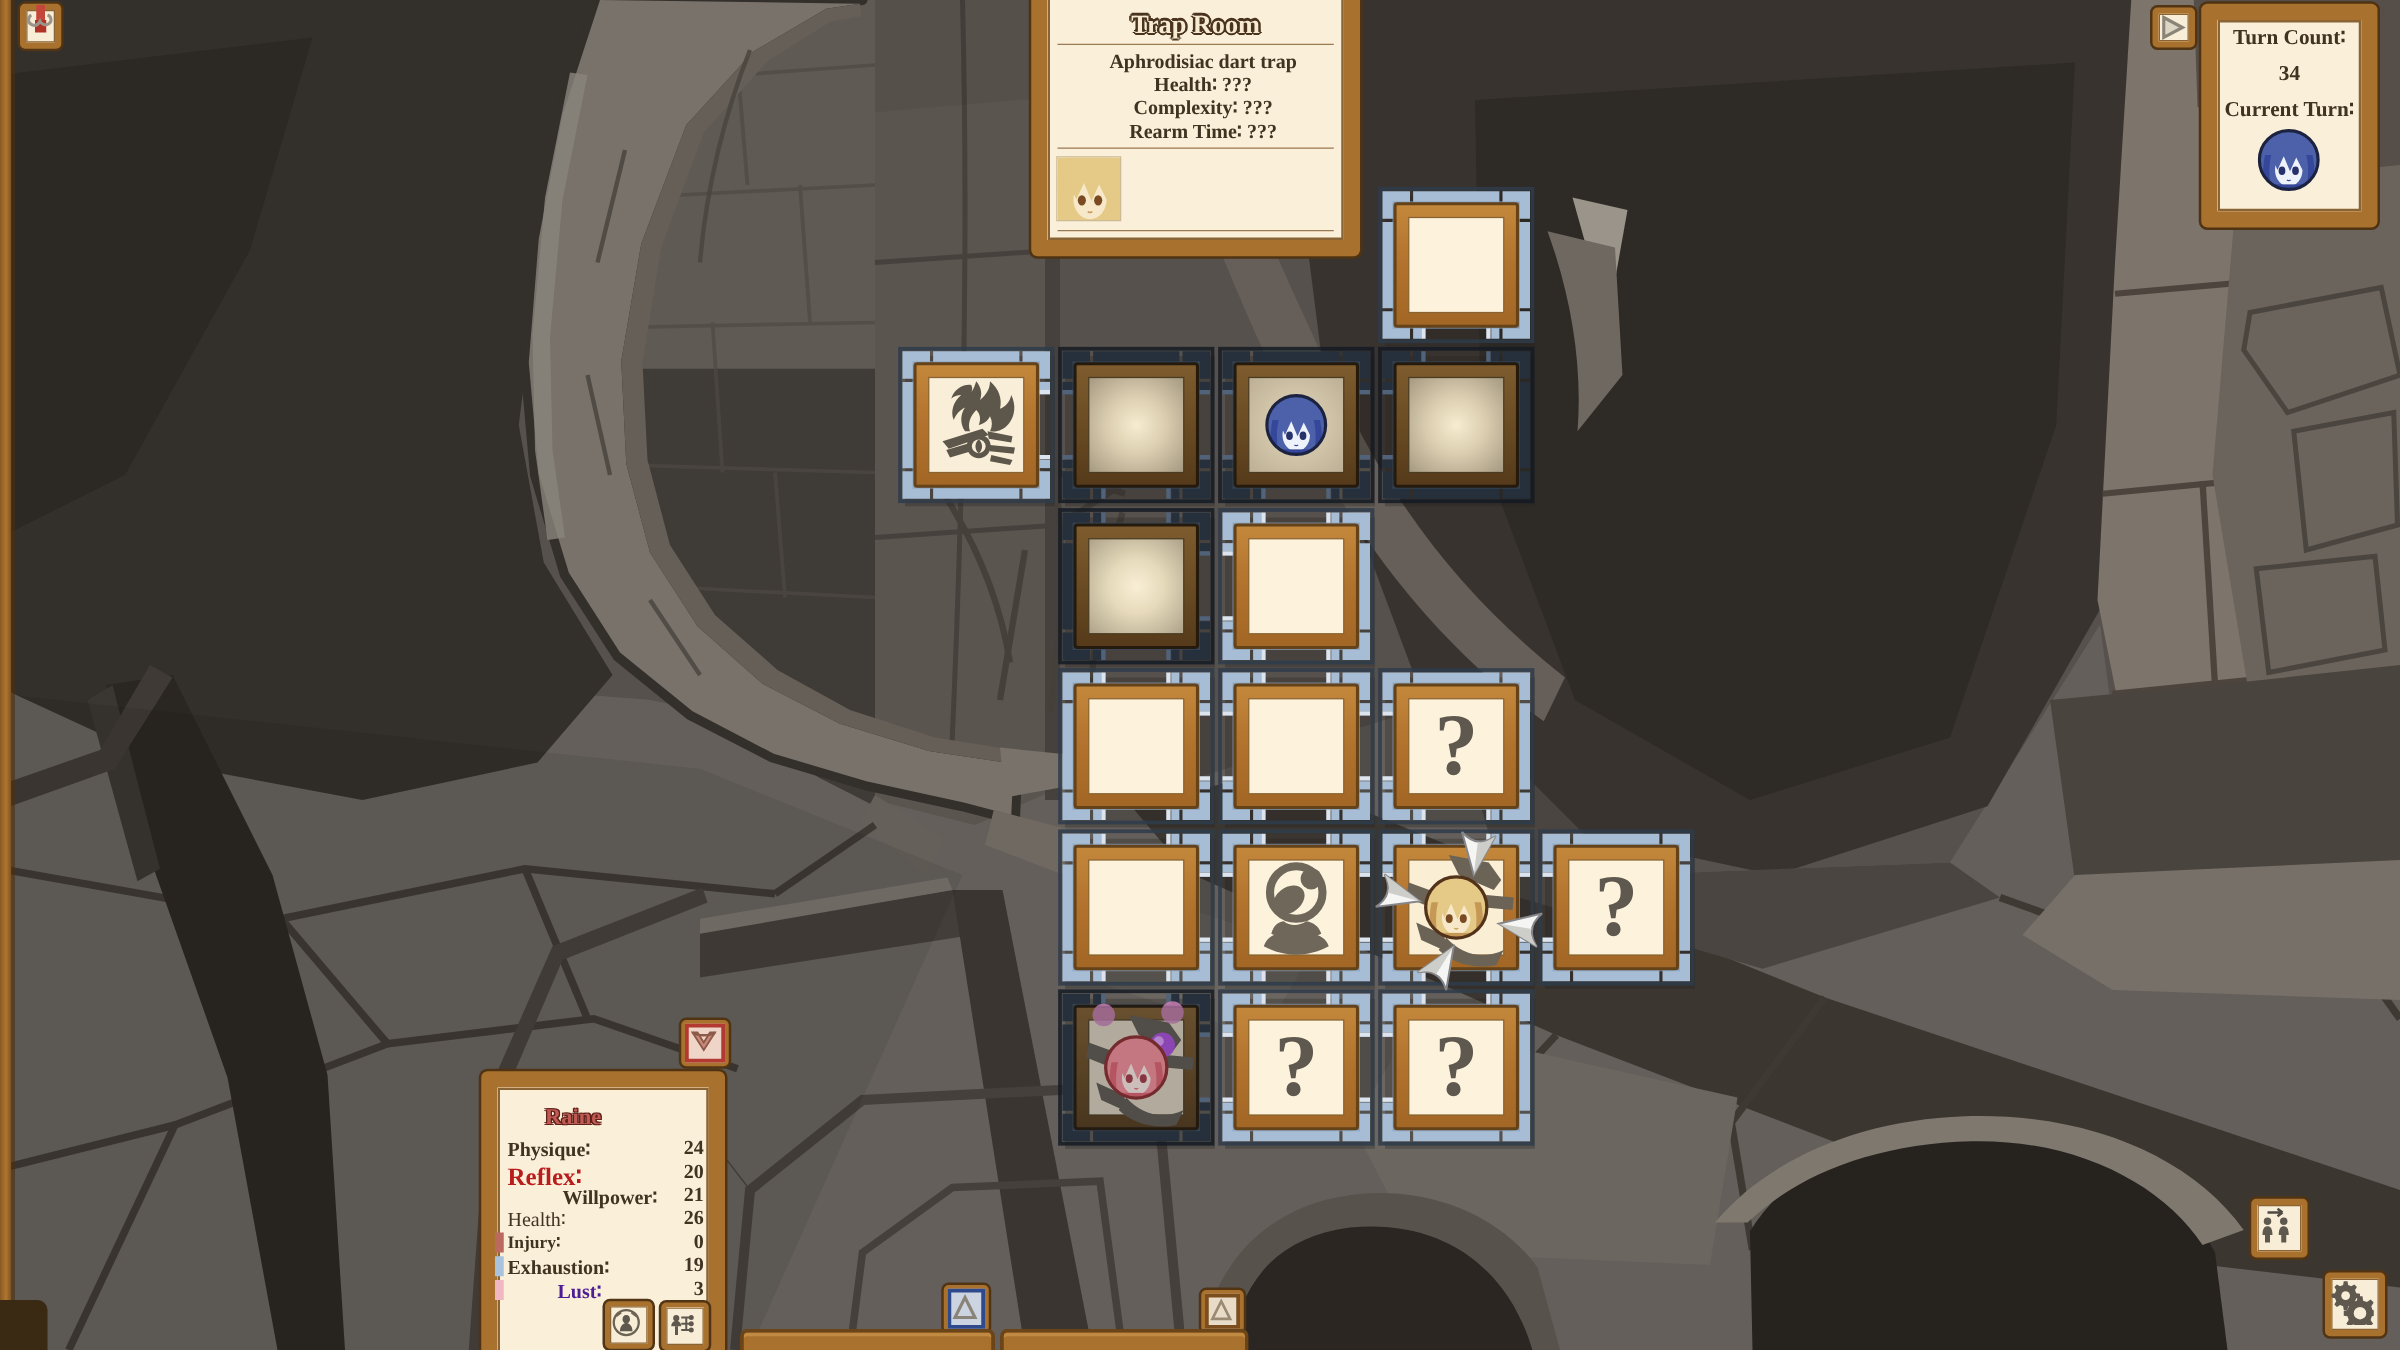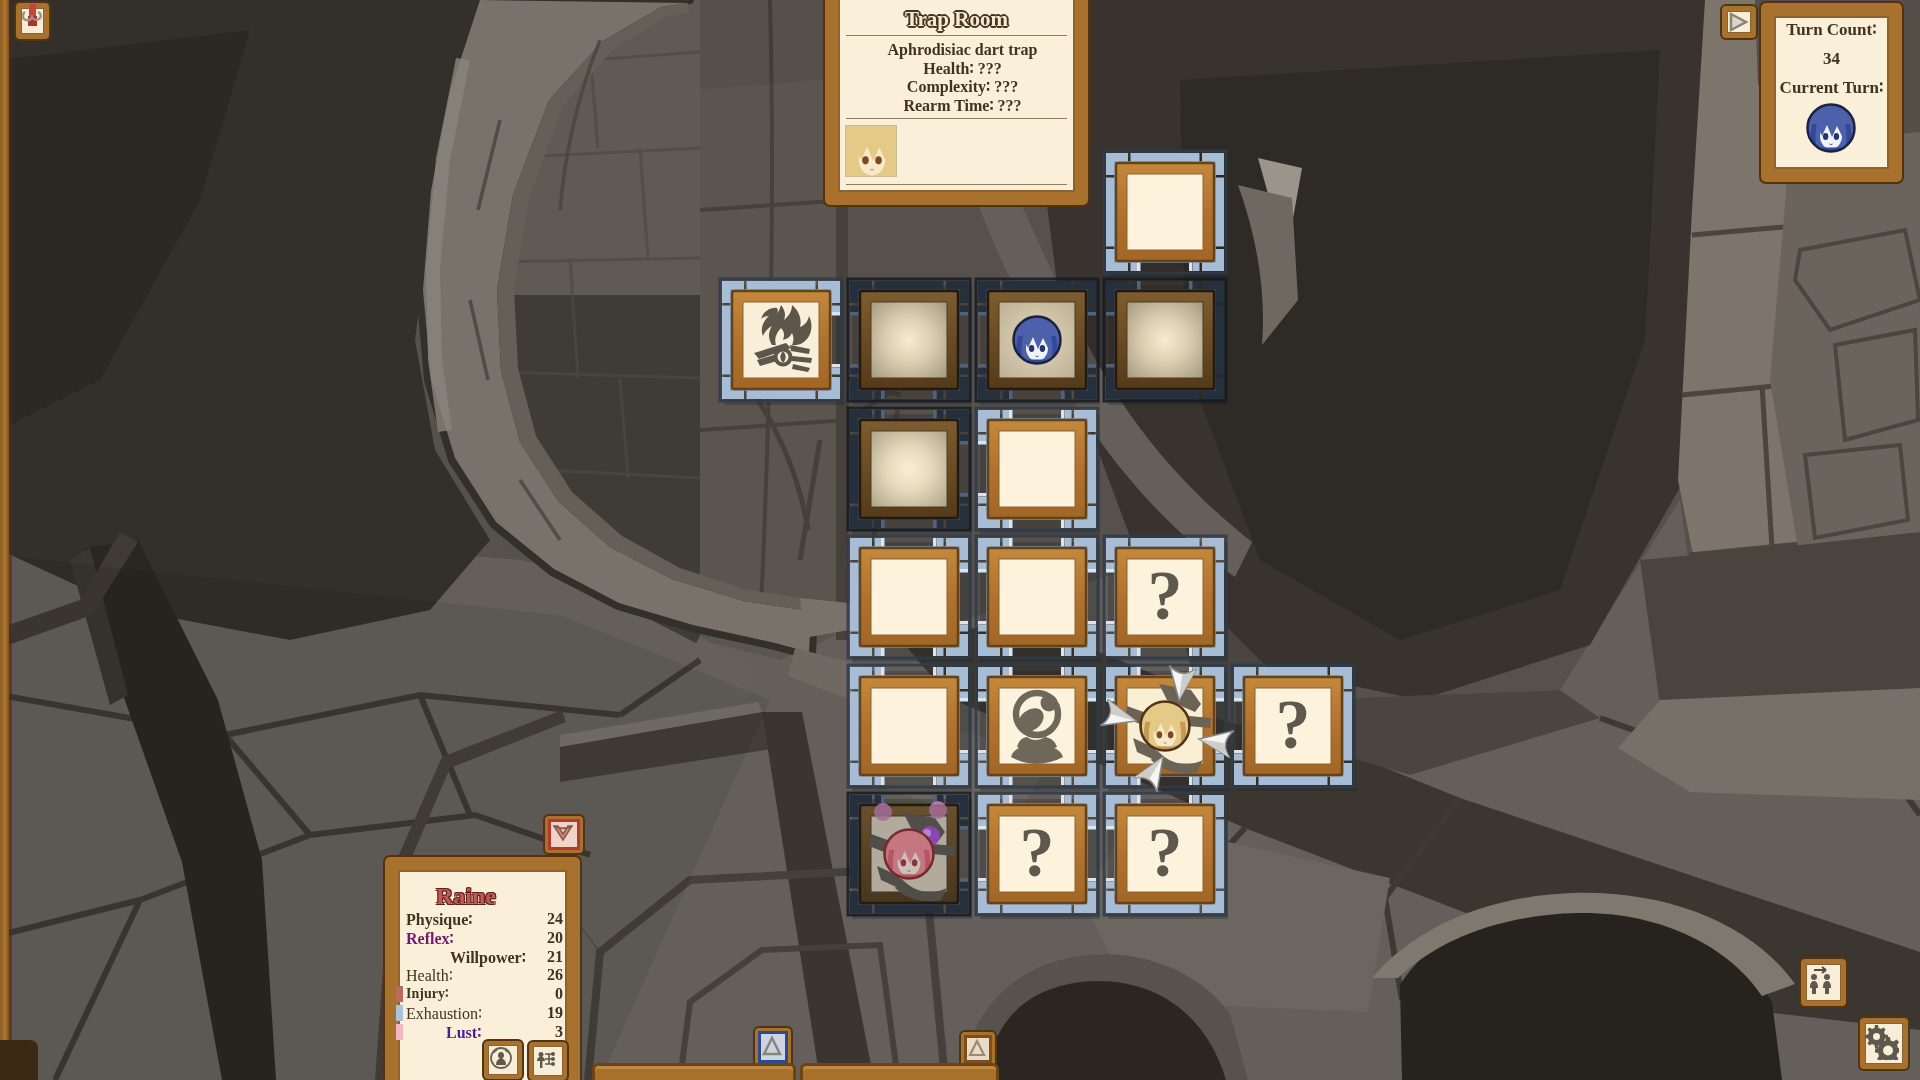--- a/index.html
+++ b/index.html
@@ -665,34 +665,34 @@
               <path d="M-1.5,16 C-0.5,16.7 0.5,16.7 1.5,16" stroke="#35479a" stroke-width="1" fill="none"></path>
               <rect x="-26" y="19.5" width="52" height="7" fill="#35479a"></rect>
             </g>
             <circle cx="0" cy="0" r="23.5" fill="none" stroke="#1c2340" stroke-width="2.5"></circle>
           </g>
         </svg>
  </div>
 </div>
 
 <div class="panel" style="left:385px;top:857px;width:195px;height:240px;">
- <div class="title" style="position:absolute;left:7px;top:13px;font-size:24px;color:#c05a52;text-shadow:-1px -1px 0 #5e211c,1px -1px 0 #5e211c,-1px 1px 0 #5e211c,1px 1px 0 #5e211c;padding-left:31px;">Raine</div>
+ <div class="title" style="position:absolute;left:7px;top:13px;font-size:18px;color:#c05a52;text-shadow:-1px -1px 0 #5e211c,1px -1px 0 #5e211c,-1px 1px 0 #5e211c,1px 1px 0 #5e211c;padding-left:31px;">Raine</div>
  <div style="position:absolute;left:8px;top:40.0px;font-size:16px;font-weight:bold;color:#3f3322;">Physique∶</div>
 <div style="position:absolute;right:4px;top:40.0px;font-size:16px;font-weight:bold;color:#3f3322;">24</div>
-      <div style="position:absolute;left:8px;top:58.8px;font-size:16px;font-weight:bold;color:#701a75;">Reflex∶</div>
+      <div style="position:absolute;left:8px;top:58.8px;font-size:20px;font-weight:bold;color:#b91c1c;">Reflex∶</div>
 <div style="position:absolute;right:4px;top:58.8px;font-size:16px;font-weight:bold;color:#3f3322;">20</div>
       <div style="position:absolute;left:8px;top:77.6px;font-size:16px;font-weight:bold;color:#3f3322;margin-left:44px;">Willpower∶</div>
 <div style="position:absolute;right:4px;top:77.6px;font-size:16px;font-weight:bold;color:#3f3322;">21</div>
       <div style="position:absolute;left:8px;top:96.4px;font-size:16px;font-weight:normal;color:#3f3322;">Health∶</div>
 <div style="position:absolute;right:4px;top:96.4px;font-size:16px;font-weight:bold;color:#3f3322;">26</div>
       <div style="position:absolute;left:-2px;top:116.2px;width:7px;height:16px;background:#bc6a5e;"></div>
       <div style="position:absolute;left:8px;top:115.2px;font-size:14px;font-weight:bold;color:#3f3322;">Injury∶</div>
 <div style="position:absolute;right:4px;top:115.2px;font-size:16px;font-weight:bold;color:#3f3322;">0</div>
       <div style="position:absolute;left:-2px;top:135.0px;width:7px;height:16px;background:#a9c3df;"></div>
-      <div style="position:absolute;left:8px;top:134.0px;font-size:16px;font-weight:normal;color:#3f3322;">Exhaustion∶</div>
+      <div style="position:absolute;left:8px;top:134.0px;font-size:16px;font-weight:bold;color:#3f3322;">Exhaustion∶</div>
 <div style="position:absolute;right:4px;top:134.0px;font-size:16px;font-weight:bold;color:#3f3322;">19</div>
       <div style="position:absolute;left:-2px;top:153.8px;width:7px;height:16px;background:#f2b8c2;"></div>
       <div style="position:absolute;left:8px;top:152.8px;font-size:16px;font-weight:bold;color:#4c1d95;margin-left:40px;">Lust∶</div>
 <div style="position:absolute;right:4px;top:152.8px;font-size:16px;font-weight:bold;color:#3f3322;">3</div>
 </div>
 
 <div style="position:absolute;left:0px;top:0px;width:9px;height:1072px;background:linear-gradient(90deg,#8a5a24,#b0762f 55%,#7c5120);"></div>
 <div style="position:absolute;left:9px;top:0px;width:3px;height:1072px;background:#4a3010;opacity:0.6;"></div>
 <div style="position:absolute;left:0px;top:1040px;width:38px;height:40px;background:#3a2a14;border-radius:0 8px 0 0;"></div>
 

